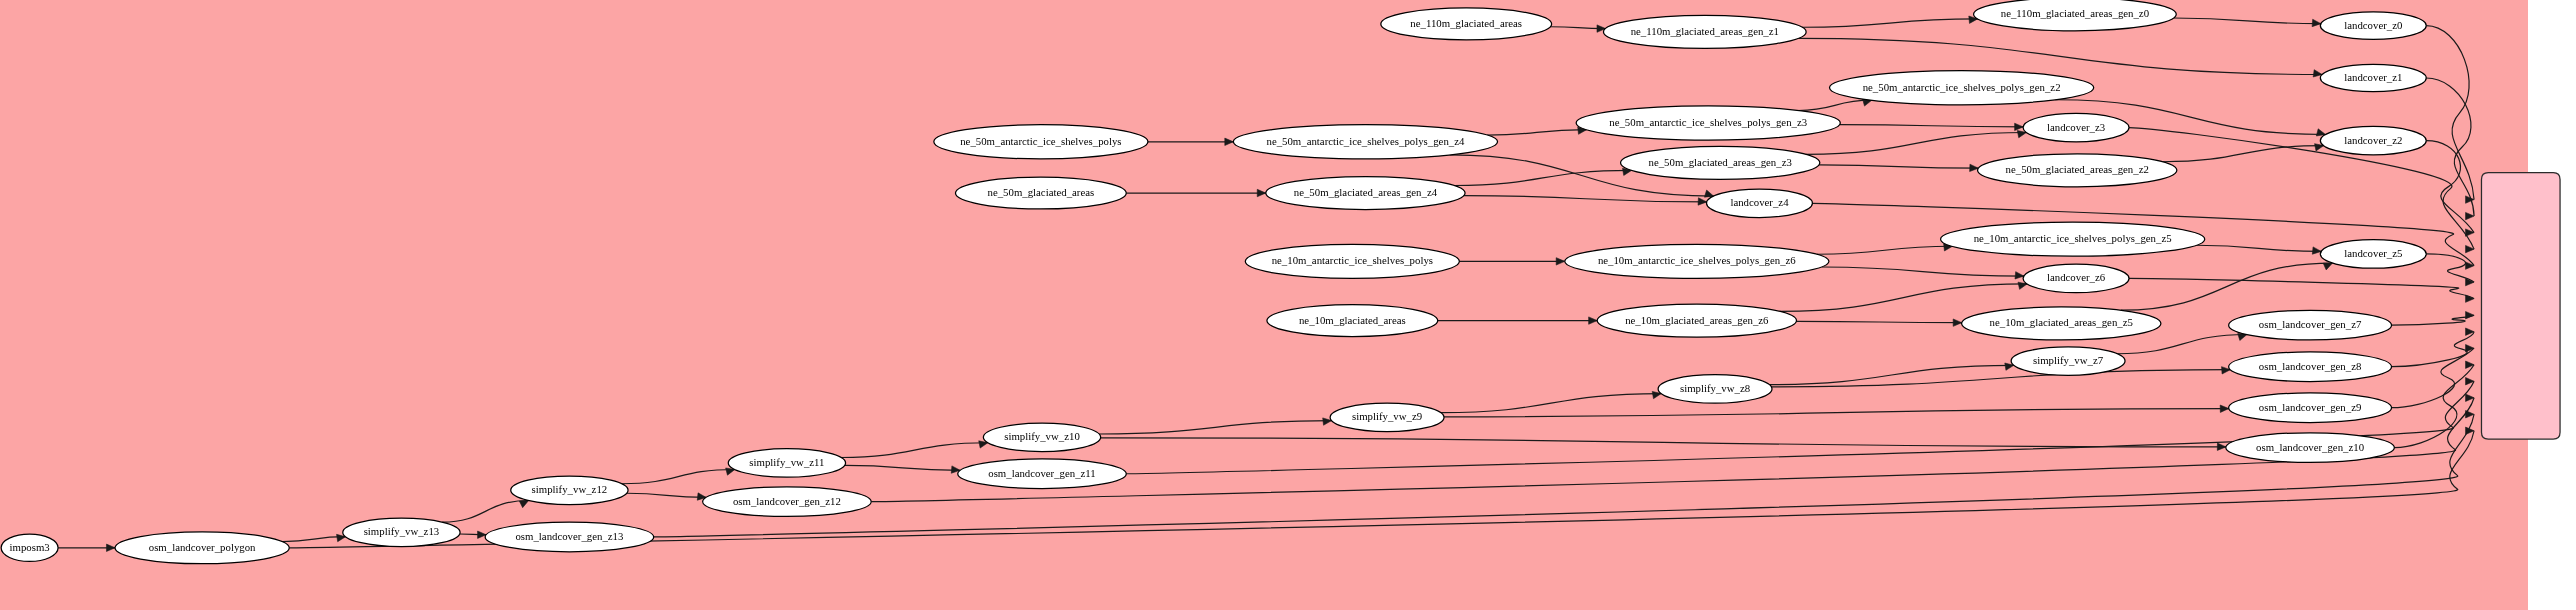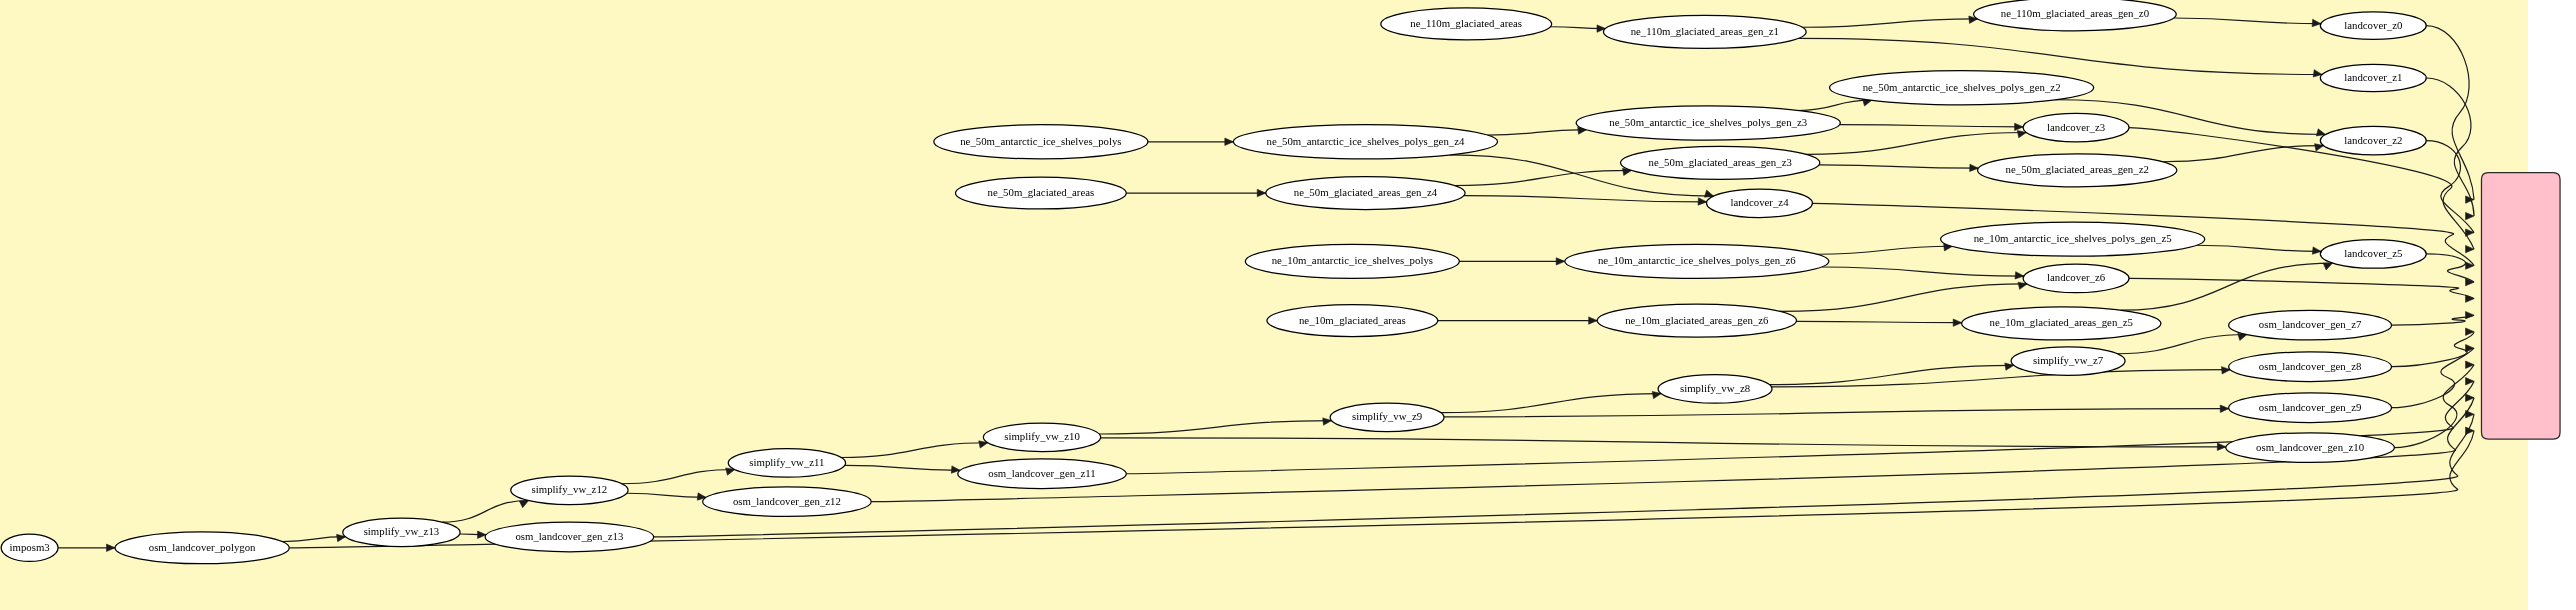--- a/index.html
+++ b/index.html
@@ -1,16 +1,16 @@
 <!DOCTYPE html>
 <html style="font-size:9px"><head>
 <meta charset="utf-8">
 <style>
   html,body{margin:0;padding:0;background:#ffffff;}
-  #root{position:relative;width:2528px;height:611px;background:#fef9c3;
+  #root{position:relative;width:2528px;height:611px;background:#fca5a5;
         font-family:"Liberation Serif", serif;}
   svg{display:block;}
   .node-ell{fill:#ffffff;stroke:#000000;stroke-width:2.2;}
   .node-txt{font-family:"Liberation Serif", serif;font-size:19px;fill:#000;
             text-anchor:middle;dominant-baseline:middle;}
   .edge{fill:none;stroke:#1a1a1a;stroke-width:2.1;}
   .arrow{fill:#1a1a1a;stroke:#1a1a1a;stroke-width:1;}
   .tbl-cell{fill:#ffc0cb;stroke:#2b2b2b;stroke-width:2.2;}
   .tbl-txt{font-family:"Liberation Serif", serif;font-size:21px;fill:#000;
            text-anchor:middle;dominant-baseline:middle;}

